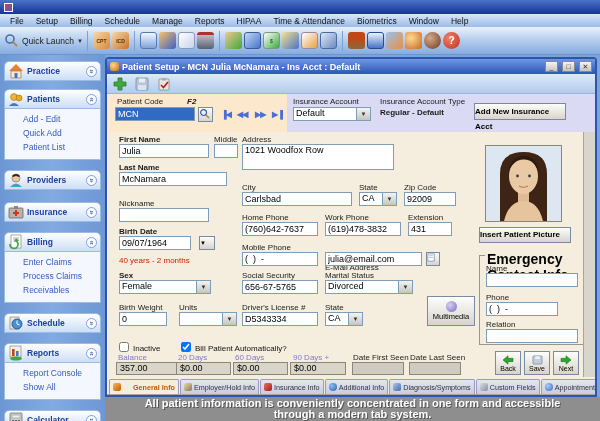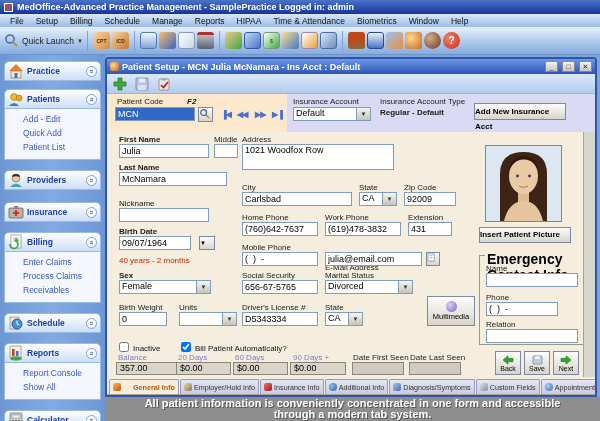--- a/index.html
+++ b/index.html
@@ -130,21 +130,20 @@
   .caption div { width:460px; text-align:center; color:#fff; font-size:11px; font-weight:bold; line-height:11.5px;
     text-shadow:1px 1px 0 #555; }
 </style>
 </head>
 <body>
 
 <div class="app">
 
   <div class="titlebar">
     <div class="app-ico"></div>
-    <span>MedOffice-Advanced Practice Management - SamplePractice  Logged in: admin</span>
   </div>
 
   <div class="menubar">
     <span>File</span>
     <span>Setup</span>
     <span>Billing</span>
     <span>Schedule</span>
     <span>Manage</span>
     <span>Reports</span>
     <span>HIPAA</span>

